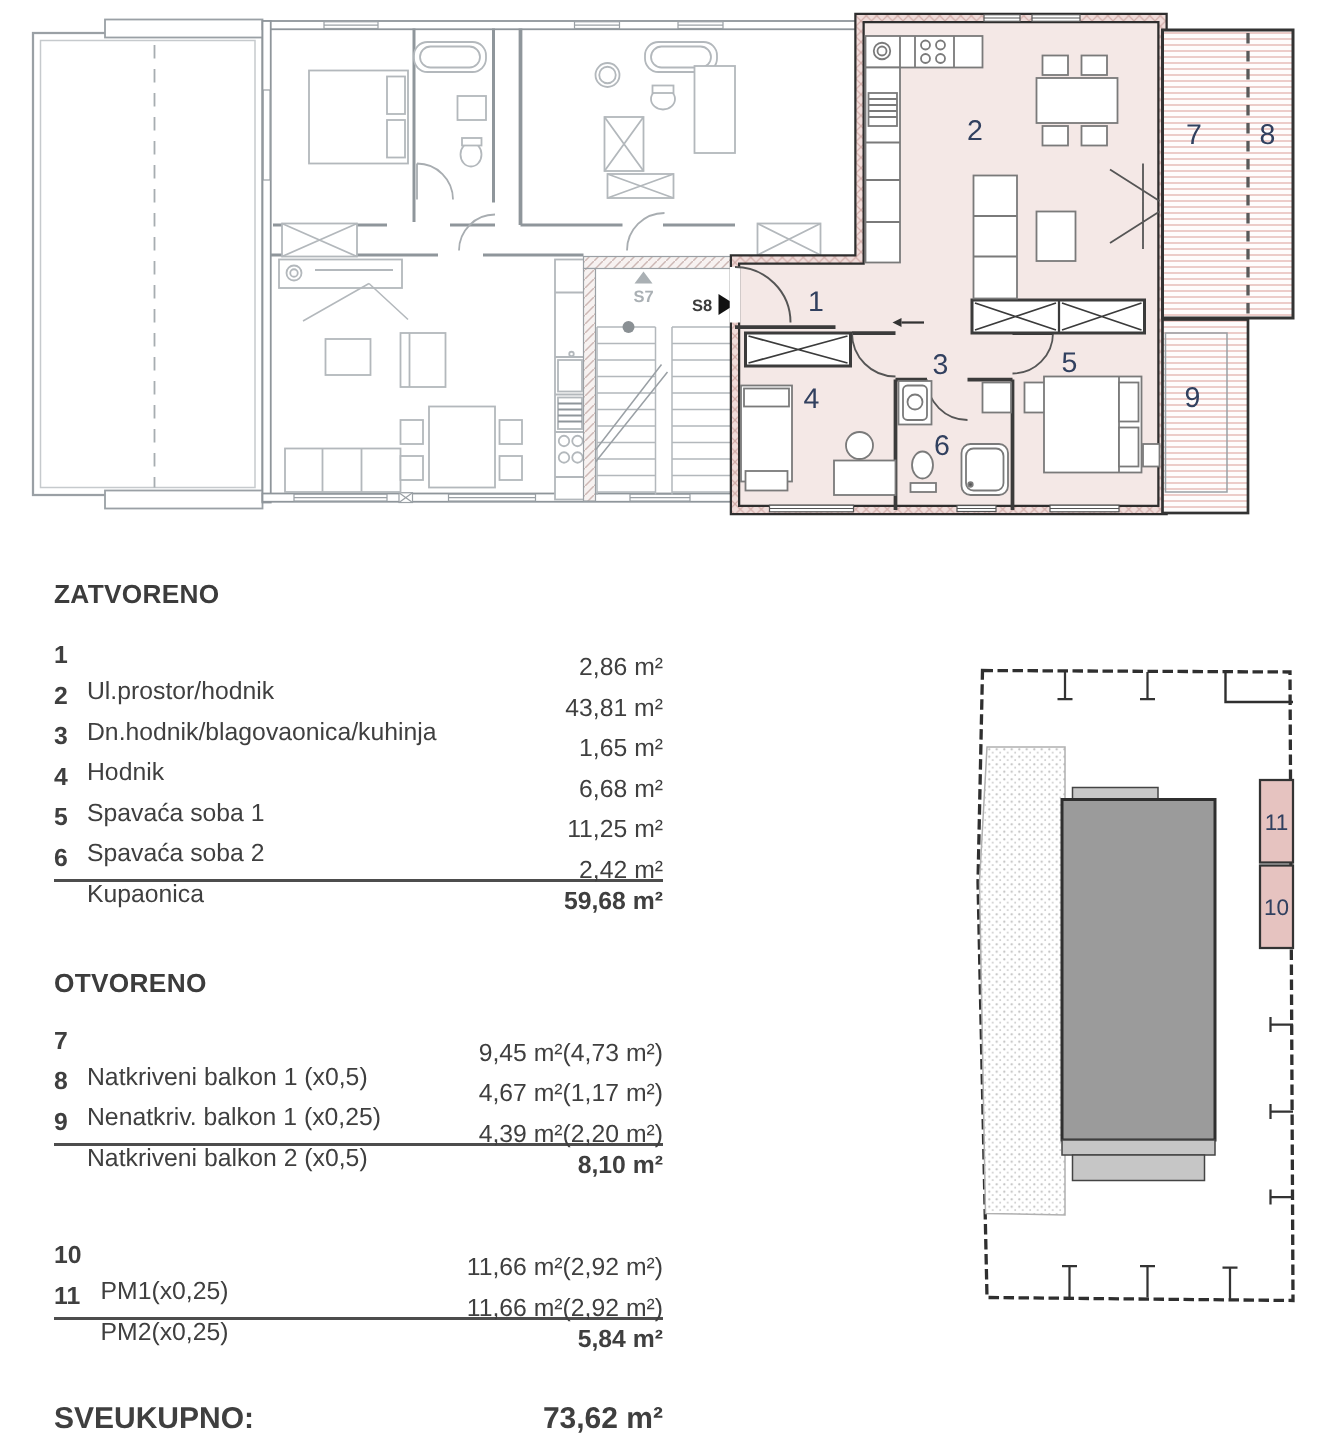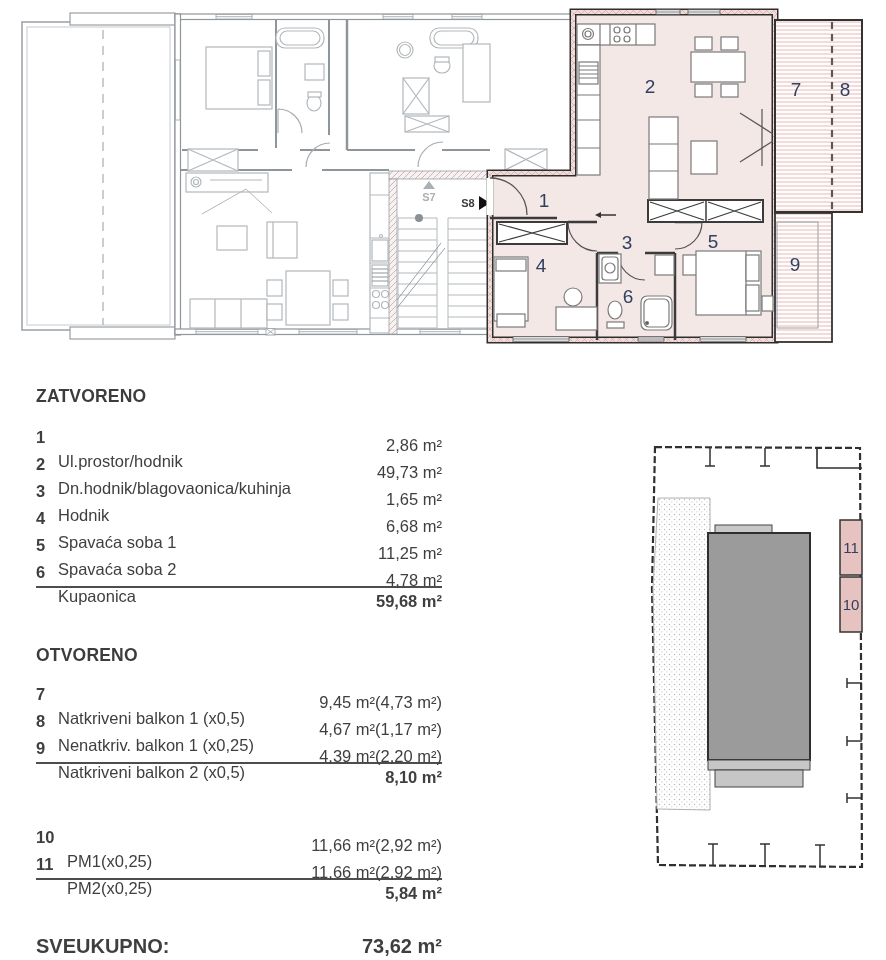--- a/index.html
+++ b/index.html
@@ -272,41 +272,41 @@
     <div class="sec-heading">ZATVORENO</div>
     <div class="mt-rows">
       <div class="row">
         <span class="num">1</span>
         <span class="label">Ul.prostor/hodnik</span>
         <span class="area">2,86 m²</span>
       </div>
       <div class="row">
         <span class="num">2</span>
         <span class="label">Dn.hodnik/blagovaonica/kuhinja</span>
-        <span class="area">49,73 m²</span>
+        <span class="area">43,81 m²</span>
       </div>
       <div class="row">
         <span class="num">3</span>
         <span class="label">Hodnik</span>
         <span class="area">1,65 m²</span>
       </div>
       <div class="row">
         <span class="num">4</span>
         <span class="label">Spavaća soba 1</span>
         <span class="area">6,68 m²</span>
       </div>
       <div class="row">
         <span class="num">5</span>
         <span class="label">Spavaća soba 2</span>
         <span class="area">11,25 m²</span>
       </div>
       <div class="row">
         <span class="num">6</span>
         <span class="label">Kupaonica</span>
-        <span class="area">4,78 m²</span>
+        <span class="area">2,42 m²</span>
       </div>
     </div>
     <div class="total">59,68 m²</div>
   </div>
 
   <div class="sec-otvoreno">
     <div class="sec-heading">OTVORENO</div>
     <div class="mt-rows">
       <div class="row">
         <span class="num">7</span>

